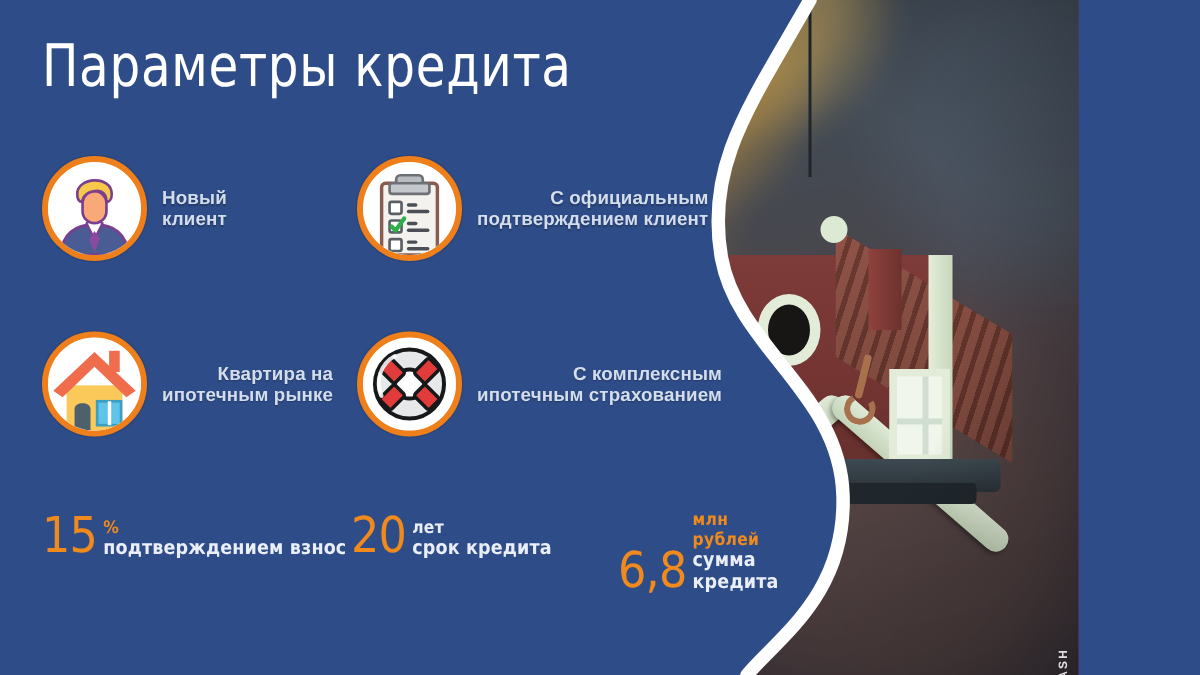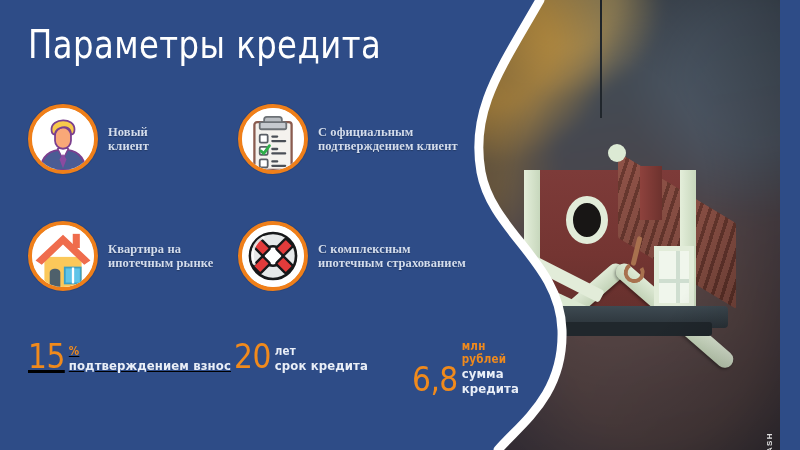--- a/index.html
+++ b/index.html
@@ -1,21 +1,21 @@
 <!DOCTYPE html>
 <html><head>
 <meta charset="utf-8">
 <style>
   * { margin:0; padding:0; box-sizing:border-box; }
   html,body { width:800px; height:450px; overflow:hidden; background:#2e4c87; }
   body { font-family:"Liberation Sans", sans-serif; }
 
   #slide {
     position:relative;
-    width:780px; height:450px;
+    width:719px; height:450px;
     overflow:hidden;
     background:#701a75;
   }
 
   
   #photo {
     position:absolute; top:0; right:0; width:340px; height:450px;
     overflow:hidden;
     background:#2b3038;
   }
@@ -168,28 +168,29 @@
     border:4px solid #ef7f1a;
     overflow:hidden;
     box-shadow:0 0 0 1px rgba(0,0,0,.08);
   }
   .icon-ring svg { display:block; width:100%; height:100%; }
 
   .f-label {
     margin-left:10px;
     font-size:12.5px; line-height:14.5px; font-weight:bold;
     color:#d4ddec; letter-spacing:.1px;
-    font-family:Liberation Serif, serif;
+    font-family:Liberation Sans, sans-serif;
     white-space:pre-line;
     text-shadow:0 1px 1px rgba(0,0,0,.25);
+    text-align:right;
   }
 
   
   .stat { position:absolute; display:flex; align-items:flex-end; }
-  .s1 { left:28px;  top:340px;text-decoration:underline; }
+  .s1 { left:28px;  top:340px; }
   .s2 { left:234px; top:340px; }
   .s3 { left:386px; top:340px;margin-left:26px; }
 
   .stat .big {
     font-size:33px; line-height:33px; font-weight:300; color:#f08a1c;
     font-family:"Liberation Sans Narrow","DejaVu Sans Condensed","Liberation Sans", sans-serif;
     letter-spacing:-.5px;
   }
   .stat .col { margin-left:4px; }
   .stat .unit {

